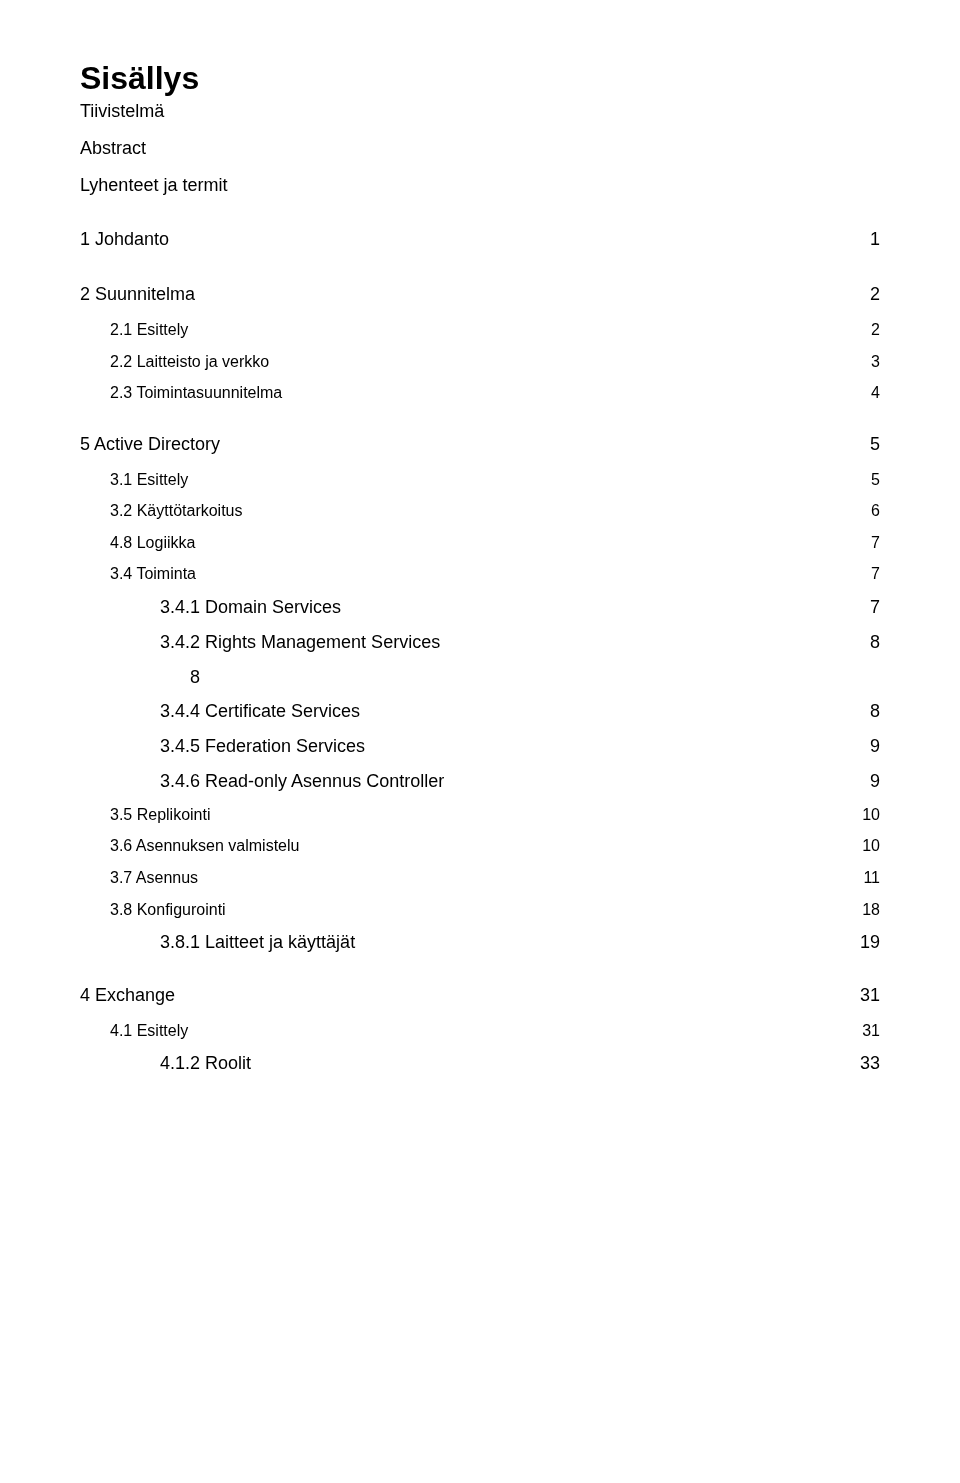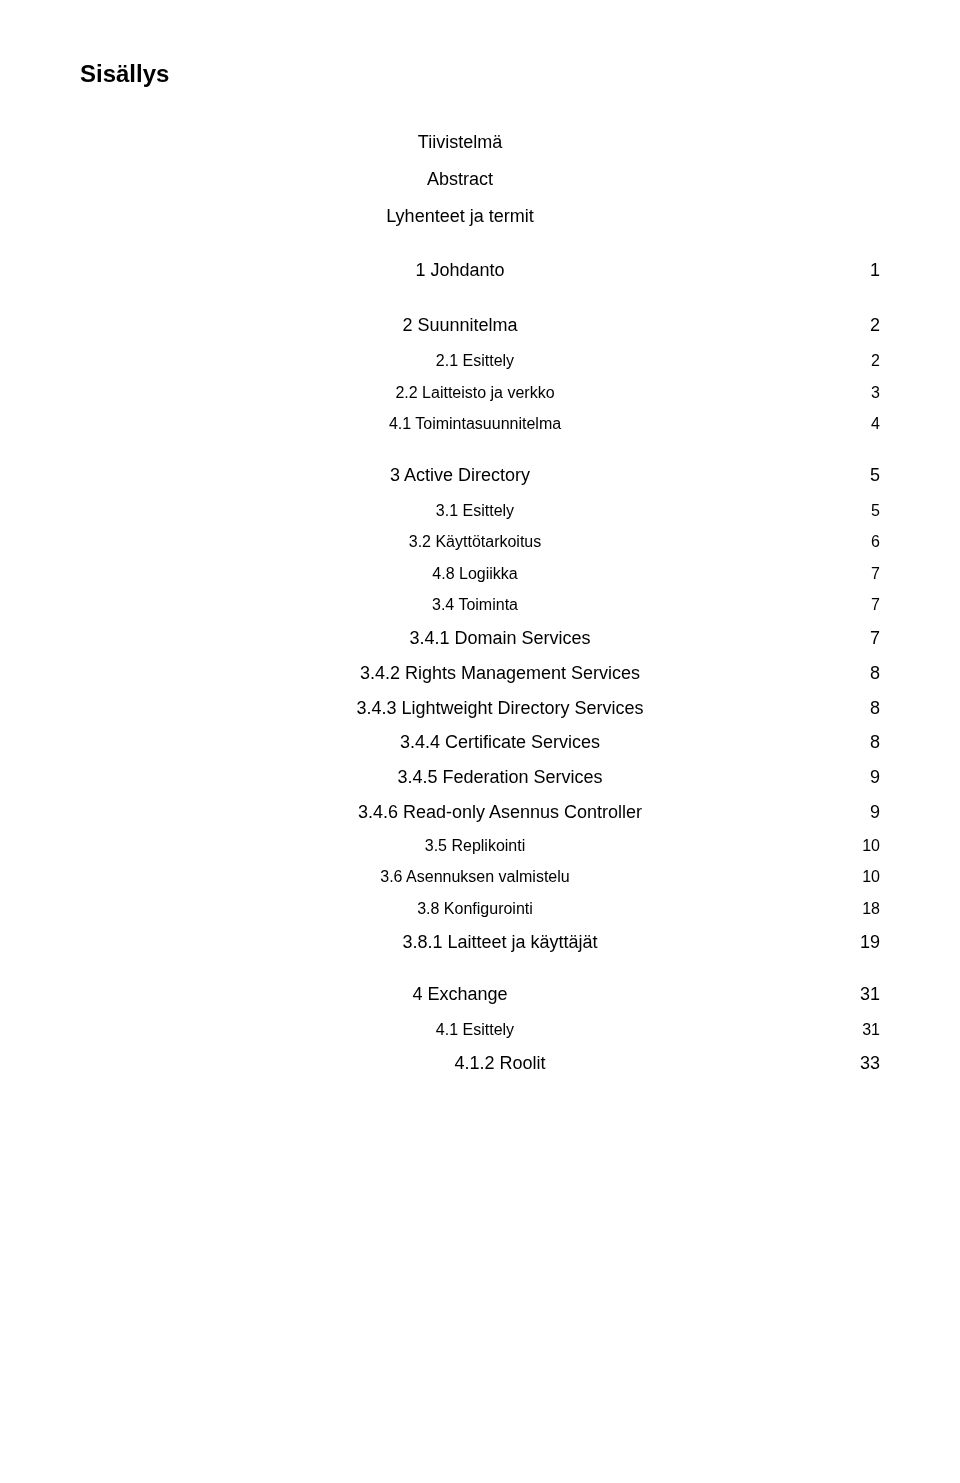--- a/index.html
+++ b/index.html
@@ -10,34 +10,32 @@
     body {
       background: #ffffff;
       color: #000000;
       font-family: Arial, sans-serif;
       font-size: 18px;
       padding: 60px 80px;
       width: 960px;
       min-height: 1483px;
     }
     h1.page-title {
-      font-size: 24px;
+      font-size: 32px;
       font-weight: bold;
-      margin-bottom: 40px;
     }
     .toc-item {
       display: flex;
       justify-content: space-between;
       align-items: baseline;
       margin-bottom: 10px;
       line-height: 1.6;
     }
     .toc-item .label {
       flex: 1;
-      text-align: center;
     }
     .toc-item .page-num {
       min-width: 40px;
       text-align: right;
     }
     .level-0 {
       font-size: 18px;
       margin-bottom: 8px;
     }
     .level-1 {
@@ -84,26 +82,26 @@
     </div>
     <div class="toc-item level-1">
       <span class="label">2.1    Esittely</span>
       <span class="page-num">2</span>
     </div>
     <div class="toc-item level-1">
       <span class="label">2.2    Laitteisto ja verkko</span>
       <span class="page-num">3</span>
     </div>
     <div class="toc-item level-1">
-      <span class="label">4.1    Toimintasuunnitelma</span>
+      <span class="label">2.3    Toimintasuunnitelma</span>
       <span class="page-num">4</span>
     </div>
     <div class="spacer"></div>
     <div class="toc-item level-0">
-      <span class="label">3    Active Directory</span>
+      <span class="label">5    Active Directory</span>
       <span class="page-num">5</span>
     </div>
     <div class="toc-item level-1">
       <span class="label">3.1    Esittely</span>
       <span class="page-num">5</span>
     </div>
     <div class="toc-item level-1">
       <span class="label">3.2    Käyttötarkoitus</span>
       <span class="page-num">6</span>
     </div>
@@ -117,21 +115,20 @@
     </div>
     <div class="toc-item level-2">
       <span class="label">3.4.1    Domain Services</span>
       <span class="page-num">7</span>
     </div>
     <div class="toc-item level-2">
       <span class="label">3.4.2    Rights Management Services</span>
       <span class="page-num">8</span>
     </div>
     <div class="toc-item level-2">
-      <span class="label">3.4.3    Lightweight Directory Services</span>
       <span class="page-num">8</span>
     </div>
     <div class="toc-item level-2">
       <span class="label">3.4.4    Certificate Services</span>
       <span class="page-num">8</span>
     </div>
     <div class="toc-item level-2">
       <span class="label">3.4.5    Federation Services</span>
       <span class="page-num">9</span>
     </div>
@@ -139,20 +136,24 @@
       <span class="label">3.4.6    Read-only Asennus Controller</span>
       <span class="page-num">9</span>
     </div>
     <div class="toc-item level-1">
       <span class="label">3.5    Replikointi</span>
       <span class="page-num">10</span>
     </div>
     <div class="toc-item level-1">
       <span class="label">3.6    Asennuksen valmistelu</span>
       <span class="page-num">10</span>
+    </div>
+    <div class="toc-item level-1">
+      <span class="label">3.7    Asennus</span>
+      <span class="page-num">11</span>
     </div>
     <div class="toc-item level-1">
       <span class="label">3.8    Konfigurointi</span>
       <span class="page-num">18</span>
     </div>
     <div class="toc-item level-2">
       <span class="label">3.8.1    Laitteet ja käyttäjät</span>
       <span class="page-num">19</span>
     </div>
     <div class="spacer"></div>

